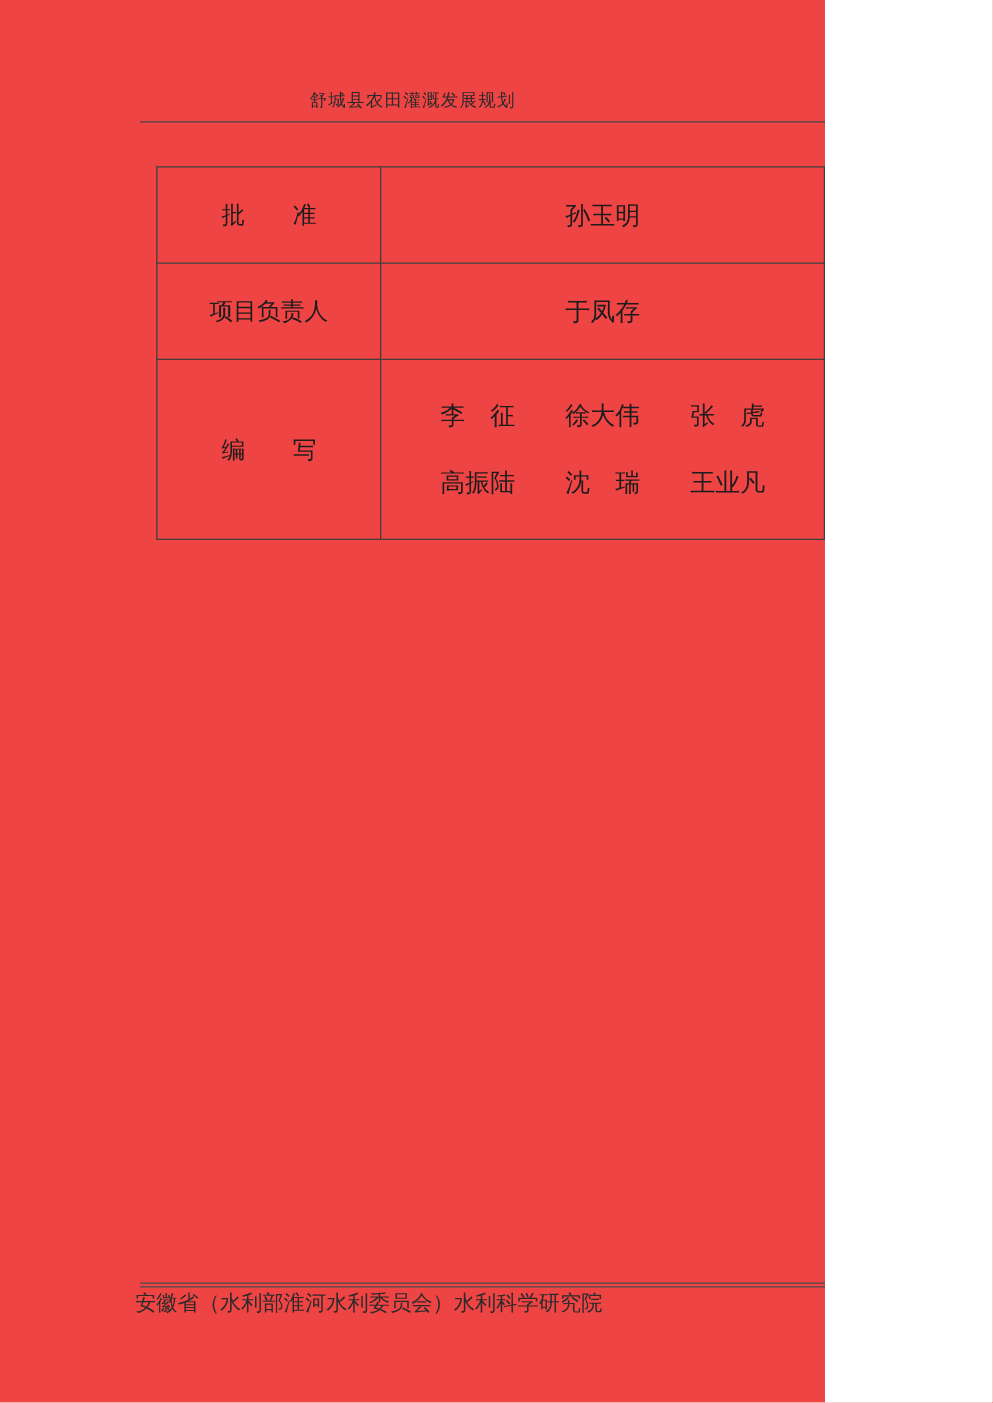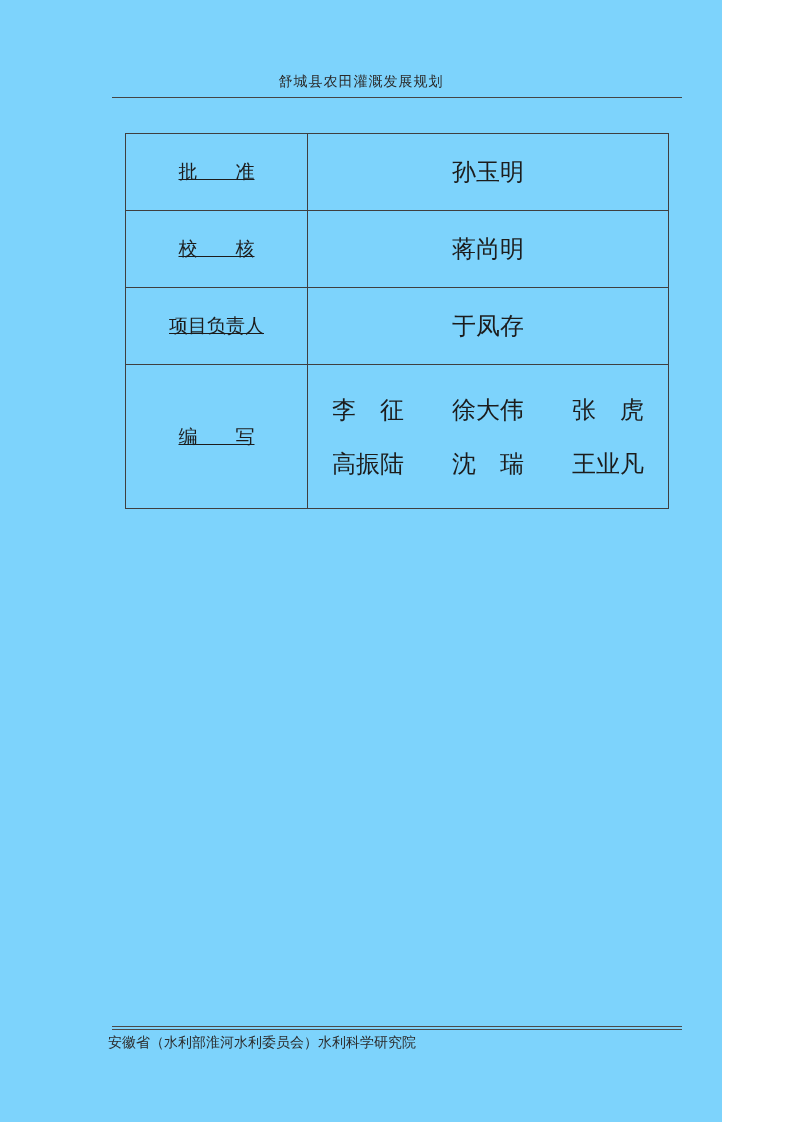--- a/index.html
+++ b/index.html
@@ -1,20 +1,20 @@
 <!DOCTYPE html>
 <html><head>
 <meta charset="utf-8">
 <style>
   html, body { margin: 0; padding: 0; background: #ffffff; }
   .page {
     position: relative;
-    width: 722px;
+    width: 660px;
     height: 1122px;
-    background: #7dd3fc;
+    background: #ef4444;
     font-family: "Liberation Serif", "DejaVu Serif", serif;
     color: #1c1c1c;
     overflow: hidden;
   }
 
   
   .doc-title {
     position: absolute;
     top: 72px;
     left: 0;
@@ -45,39 +45,39 @@
   .approval-table col.c1 { width: 182px; }
   .approval-table col.c2 { width: 361px; }
   .approval-table td {
     border: 1px solid #3f3f3f;
     text-align: center;
     vertical-align: middle;
     padding: 0;
   }
   .t-row { height: 77px; }
   .t-row-writers { height: 144px; }
-  .role-cell { font-size: 19px; color: #1c1c1c; text-decoration: underline; }
-  .name-cell { font-size: 24px; color: #1c1c1c; }
+  .role-cell { font-size: 19px; color: #1c1c1c; }
+  .name-cell { font-size: 20px; color: #1c1c1c; }
   .writers-cell .writer-line { line-height: 54px; }
 
   
   .footer-rule {
     position: absolute;
     top: 1026px;
     left: 112px;
     width: 570px;
     height: 2px;
     border-top: 1px solid #4a4a4a;
     border-bottom: 1px solid #4a4a4a;
   }
   .footer-text {
     position: absolute;
     top: 1034px;
     left: 108px;
-    font-size: 14px;
+    font-size: 17px;
     color: #2b2b2b;
     line-height: 18px;
   }
 </style>
 </head>
 <body>
 
 <div class="page">
 
   <div class="doc-title">舒城县农田灌溉发展规划</div>
@@ -87,24 +87,20 @@
     <colgroup>
         <col class="c1">
         <col class="c2">
       </colgroup>
     <tbody>
       <tr class="t-row">
         <td class="role-cell">批　　准</td>
         <td class="name-cell">孙玉明</td>
       </tr>
       <tr class="t-row">
-        <td class="role-cell">校　　核</td>
-        <td class="name-cell">蒋尚明</td>
-      </tr>
-      <tr class="t-row">
         <td class="role-cell">项目负责人</td>
         <td class="name-cell">于凤存</td>
       </tr>
       <tr class="t-row t-row-writers">
         <td class="role-cell">编　　写</td>
         <td class="name-cell writers-cell">
           <div class="writer-line">李　征　　徐大伟　　张　虎</div>
           <div class="writer-line">高振陆　　沈　瑞　　王业凡</div>
         </td>
       </tr>

